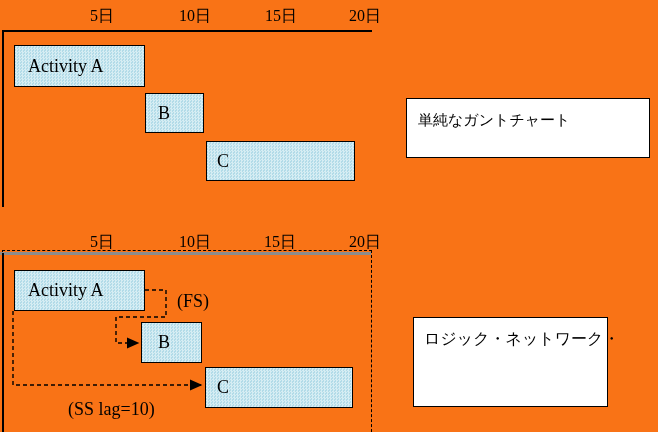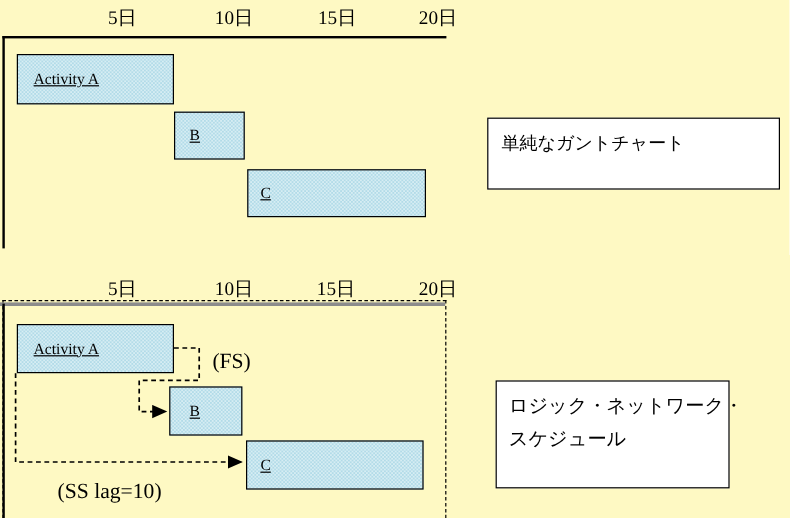--- a/index.html
+++ b/index.html
@@ -3,21 +3,21 @@
 <meta charset="utf-8">
 <style>
   :root{
     --bar-fill:#c3e3ec; --bar-fill-light:#d6edf3; --bar-fill-dark:#b2dbe8;
     --bar-border:#000000; --axis-black:#000000; --axis-gray:#8c8c8c;
     --connector:#000000; --box-border:#000000; --text:#000000;
   }
   html,body{margin:0;padding:0;background:#fff;}
   .stage{
     position:relative; width:658px; height:432px; overflow:hidden;
-    background:#fef9c3; color:var(--text);
+    background:#f97316; color:var(--text);
     font-family:"Liberation Serif","DejaVu Serif",serif;
   }
   
   .axis-h{position:absolute; background:var(--axis-black);}
   .axis-h.gray{background:var(--axis-gray);}
   .axis-v{position:absolute; background:var(--axis-black);}
   .dashed-frame{position:absolute; border:1px dashed #000; background:transparent;}
   
   .day-label{
     position:absolute; transform:translateX(-50%);
@@ -25,21 +25,21 @@
     font-family:"Liberation Serif","DejaVu Serif",serif;
   }
   
   .bar{
     position:absolute; box-sizing:border-box;
     border:1px solid var(--bar-border);
     background-color:var(--bar-fill);
     background-image:repeating-conic-gradient(var(--bar-fill-light) 0% 25%, var(--bar-fill-dark) 0% 50%);
     background-size:3px 3px;
     display:flex; align-items:center;
-    font-size:13px; color:#000; white-space:nowrap;text-decoration:underline;
+    font-size:18px; color:#000; white-space:nowrap;
   }
   .bar .bar-label{position:relative;}
   
   .conn-label{position:absolute; font-size:18px; white-space:nowrap;}
   
   .caption-box{
     position:absolute; box-sizing:border-box; border:1px solid var(--box-border);
     background:#fff; font-family:"Liberation Sans","DejaVu Sans",sans-serif;
     white-space:nowrap;
   }
@@ -101,21 +101,20 @@
       <defs>
         <marker id="arrowhead" markerWidth="10" markerHeight="9" refX="8" refY="4" orient="auto">
           <path d="M0,0 L9,4 L0,8 Z" fill="#000"></path>
         </marker>
       </defs>
       <polyline points="145,290 166,290 166,317 116,317 116,343 138,343" fill="none" stroke="#000" stroke-width="1.4" stroke-dasharray="4 3" marker-end="url(#arrowhead)"></polyline>
       <polyline points="13,311 13,385 201,385" fill="none" stroke="#000" stroke-width="1.4" stroke-dasharray="4 3" marker-end="url(#arrowhead)"></polyline>
     </svg>
 
     <span class="conn-label" style="left:177px; top:291px;">(FS)</span>
-    <span class="conn-label" style="left:48px; top:399px;">(SS lag=10)</span>
+    <span class="conn-label" style="left:68px; top:399px;">(SS lag=10)</span>
 
     <div class="caption-box bottom" style="left:413px; top:317px; width:195px; height:90px;">
       <span class="cap-line">ロジック・ネットワーク・</span>
-      <span class="cap-line">スケジュール</span>
     </div>
   </div>
 
 </div>
 
 </body></html>

